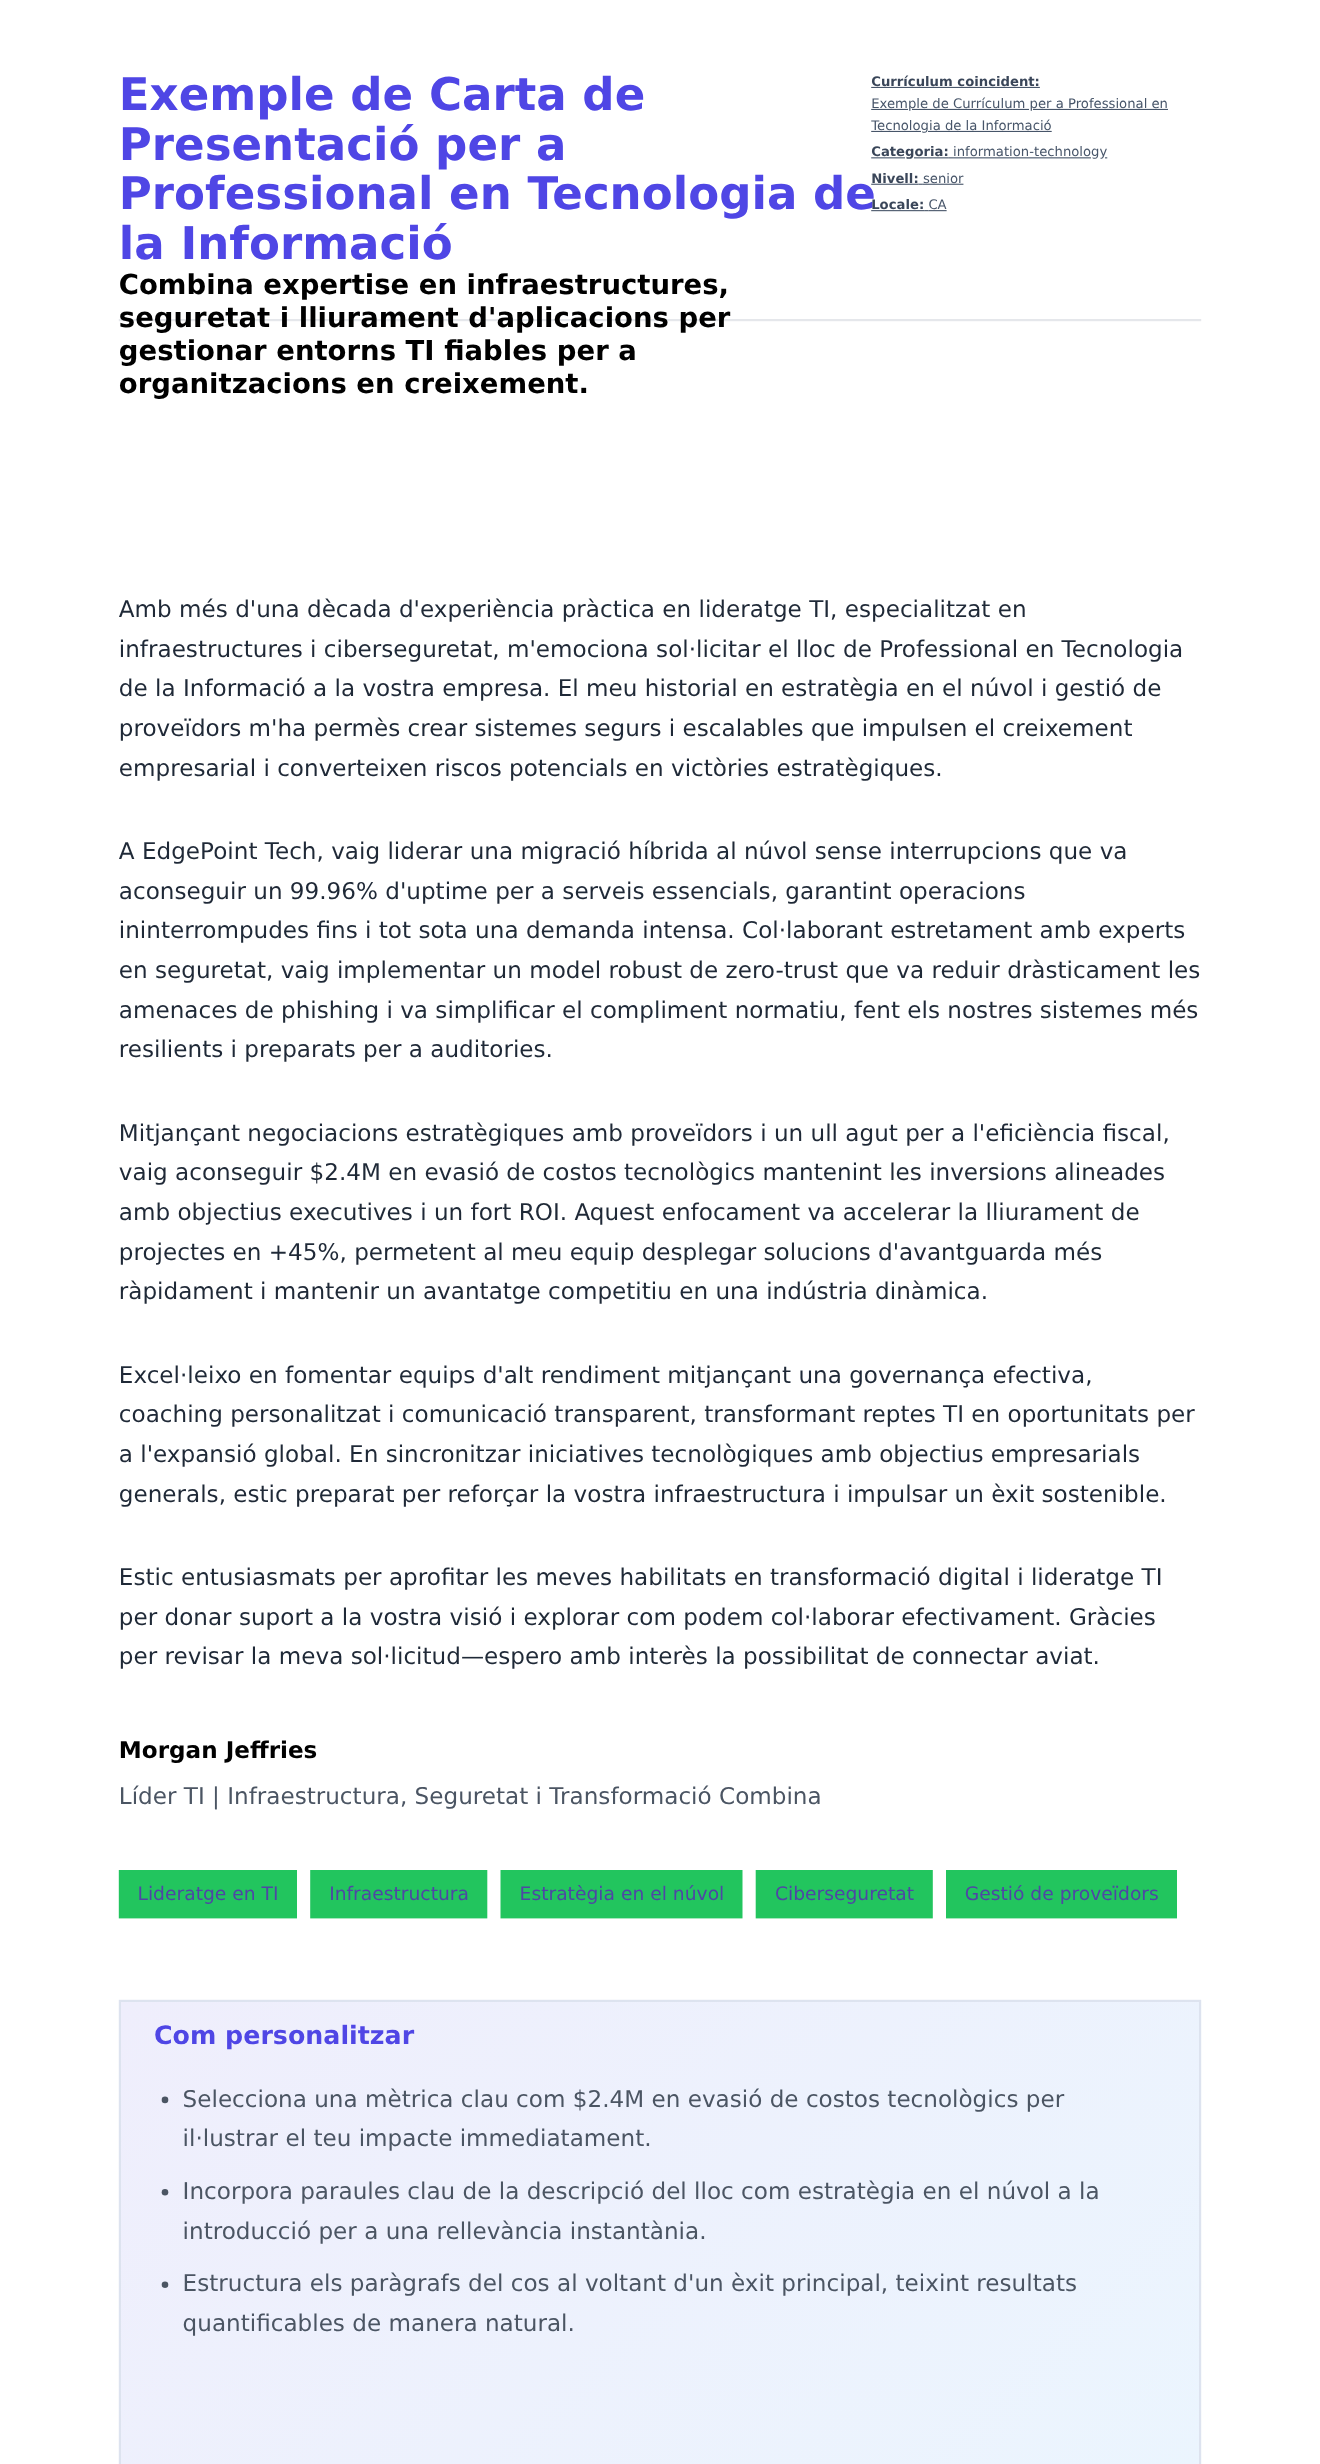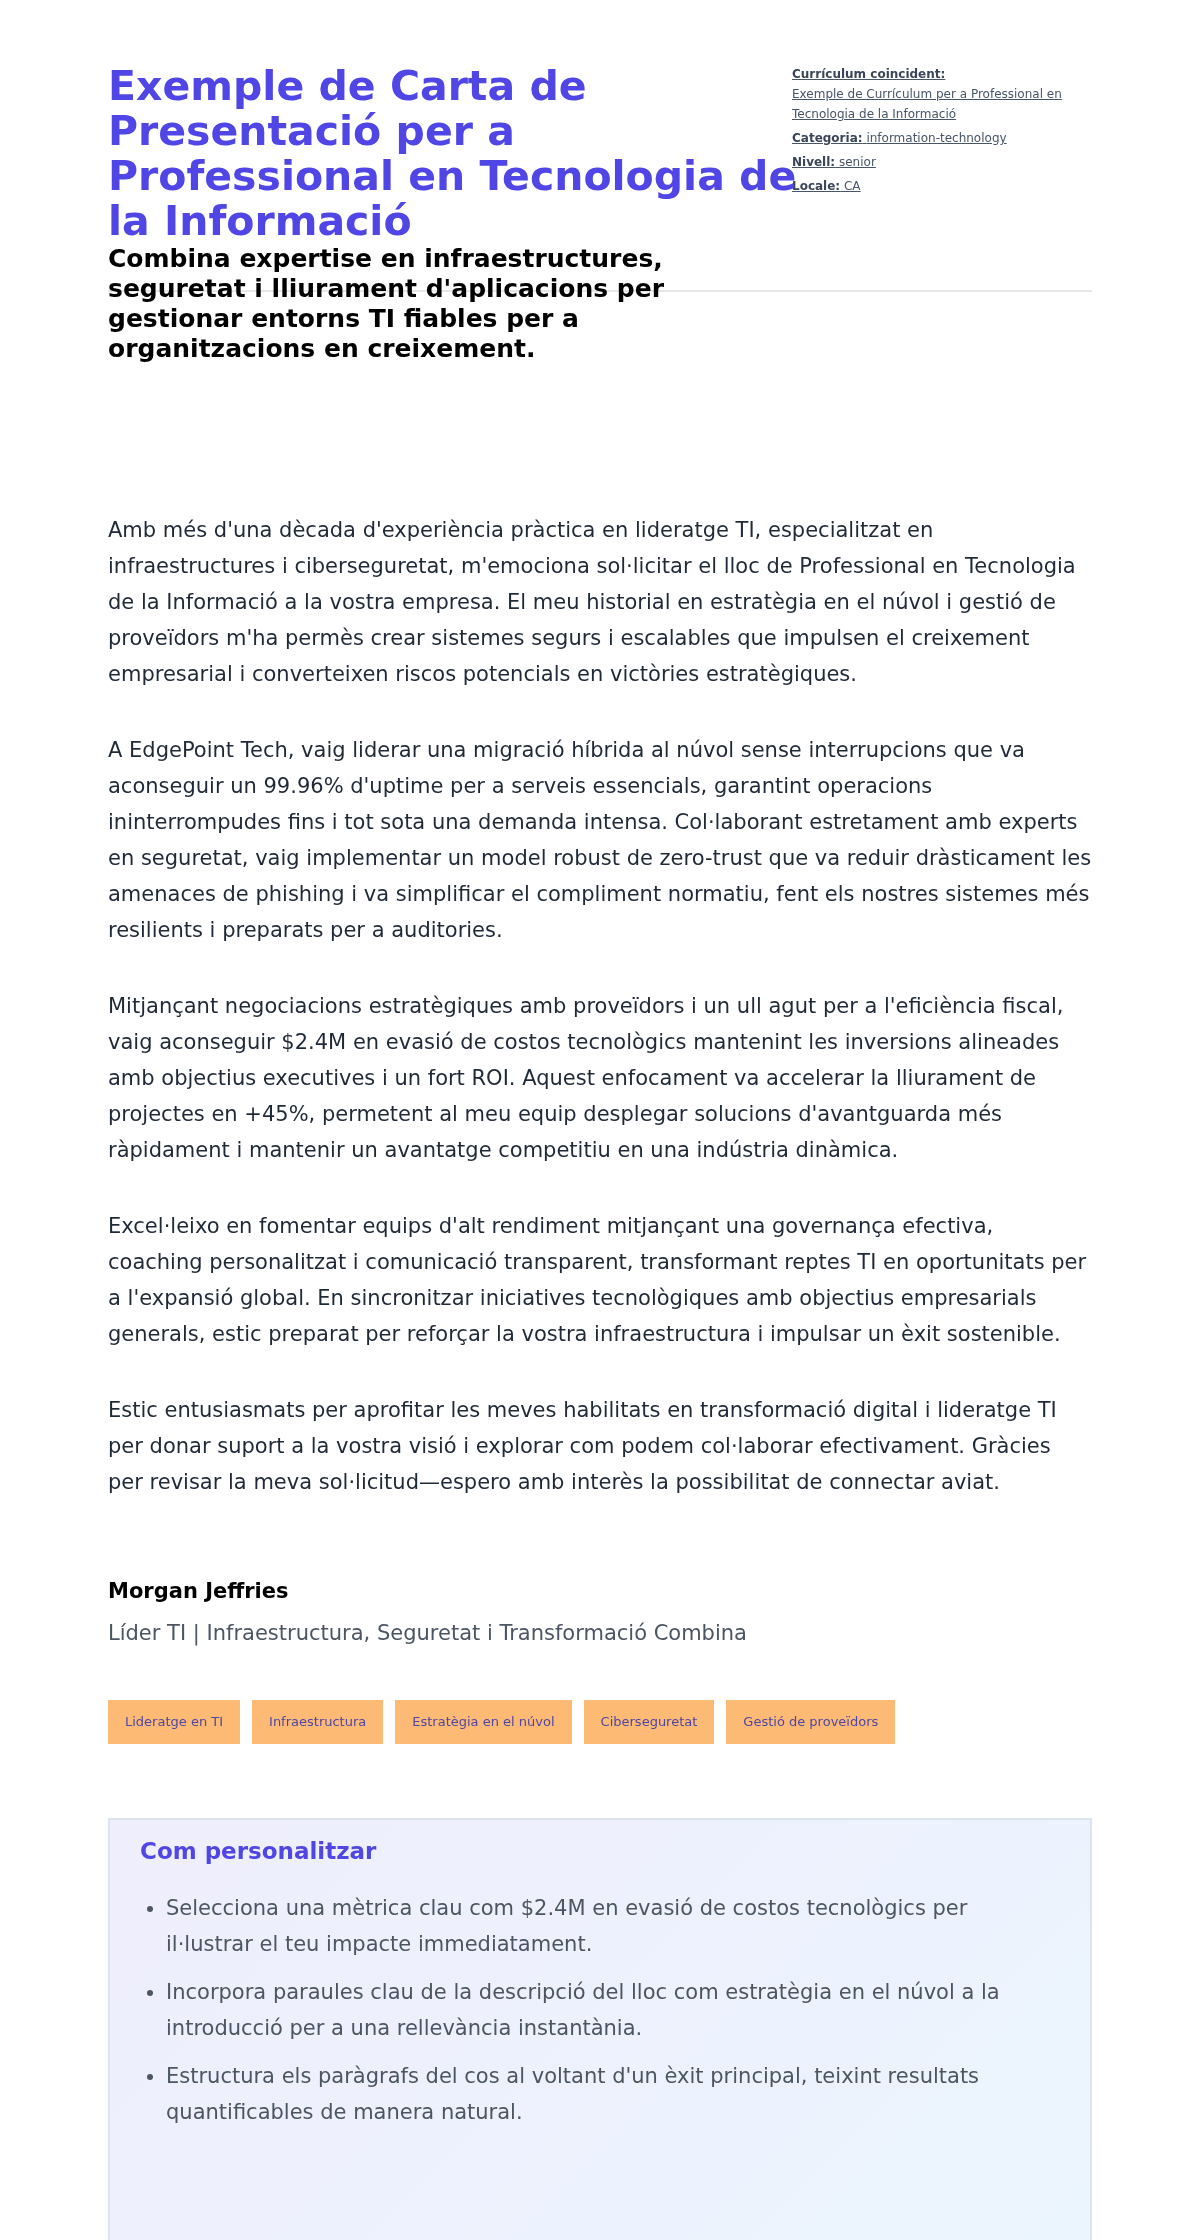--- a/index.html
+++ b/index.html
@@ -6,26 +6,26 @@
   body { width: 1200px; height: 2240px; position: relative; font-family: "DejaVu Sans", sans-serif; color: #1f2937; }
   .page { position: absolute; left: 108px; top: 0; width: 984px; }
   .header { position: relative; height: 292px; border-bottom: 2px solid #e5e7eb; box-sizing: border-box; }
   .title-block { position: absolute; left: 0; top: 64px; width: 690px; }
   .title { margin: 0; font-size: 41px; line-height: 45px; font-weight: bold; color: #4f46e5; }
   .subtitle { margin: 0; font-size: 25px; line-height: 30px; font-weight: bold; color: #000000; width: 610px; }
   .meta { position: absolute; right: 0; top: 64px; width: 300px; text-align: left; font-size: 12px; line-height: 20px; color: #475569; text-decoration: underline; }
   .meta .row { margin-bottom: 4px; }
   .meta .lbl { font-weight: bold; color: #3a4659; }
   .greeting { position: absolute; top: 456px; left: 0; margin: 0; font-size: 21px; line-height: 30px; font-weight: bold; color: #4f46e5; }
-  .body { position: absolute; top: 512px; left: 0; width: 984px; }
+  .body { position: absolute; top: 536px; left: 0; width: 984px; }
   .body p { margin: 0 0 40px 0; font-size: 21px; line-height: 36px; color: #1f2937; }
   .sig-name { position: absolute; top: 1576px; left: 0; margin: 0; font-size: 21px; line-height: 30px; font-weight: bold; color: #000000; }
   .sig-title { position: absolute; top: 1618px; left: 0; margin: 0; font-size: 21px; line-height: 30px; color: #4b5563; }
   .tags { position: absolute; top: 1700px; left: 0; display: flex; gap: 12px; }
-  .tag { background: #fdba74; color: #4f46a5; font-size: 13px; line-height: 20px; padding: 12px 17px; white-space: nowrap; }
+  .tag { background: #22c55e; color: #4f46a5; font-size: 17px; line-height: 20px; padding: 12px 17px; white-space: nowrap; }
   .tip-box { position: absolute; top: 1818px; left: 0; width: 984px; height: 448px; box-sizing: border-box; border: 2px solid #dde3ef; background: linear-gradient(135deg, #efeefc 0%, #ebf5fe 100%); padding: 16px 30px; }
   .tip-title { margin: 0 0 24px 0; font-size: 23px; line-height: 30px; font-weight: bold; color: #4f46e5; }
   .tip-list { margin: 0; padding: 0 0 0 26px; list-style: disc; color: #4b5563; }
   .tip-list li { font-size: 21px; line-height: 36px; margin-bottom: 12px; padding-left: 0; }
 </style>
 </head>
 <body>
 
 <div class="page">
 

